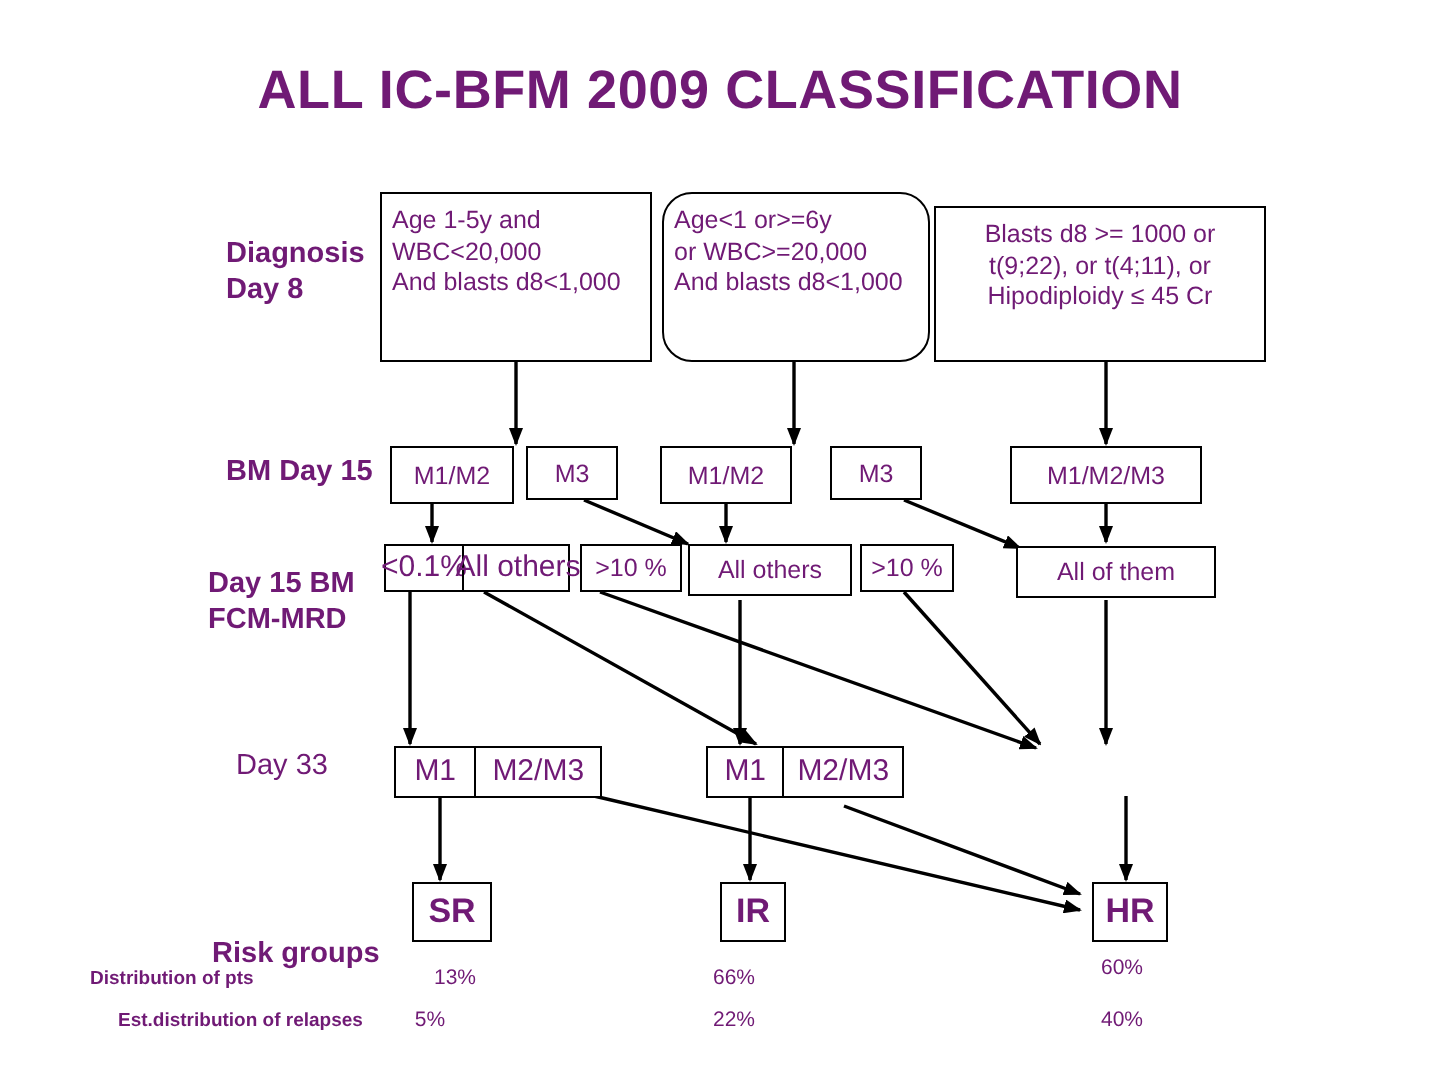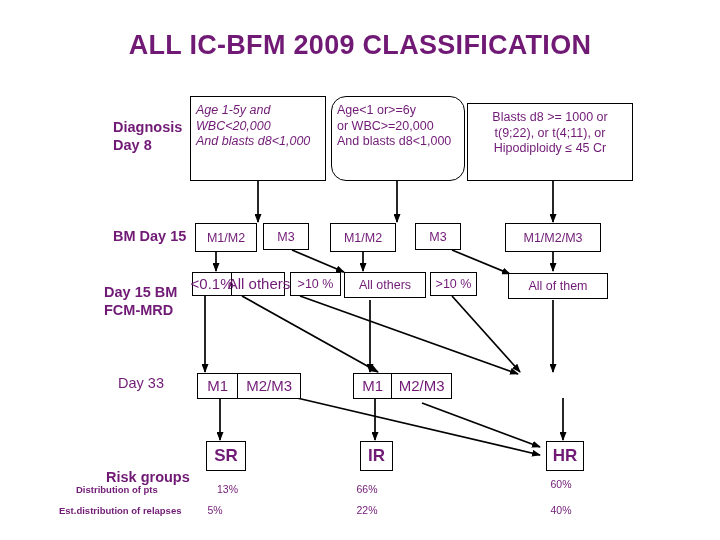--- a/index.html
+++ b/index.html
@@ -159,21 +159,21 @@
   </svg>
 
   <div class="row-label" style="left:113px; top:118px;">Diagnosis
 Day 8</div>
   <div class="row-label" style="left:113px; top:227px;">BM Day 15</div>
   <div class="row-label" style="left:104px; top:283px;">Day 15 BM
 FCM-MRD</div>
   <div class="row-label label-plain" style="left:118px; top:374px;">Day 33</div>
   <div class="row-label" style="left:106px; top:448px;margin-top:20px;">Risk groups</div>
 
-  <div class="box criteria" style="left:190px; top:96px; width:136px; height:85px;font-style:italic;">Age 1-5y and
+  <div class="box criteria" style="left:190px; top:96px; width:136px; height:85px;">Age 1-5y and
 WBC&lt;20,000
 And blasts d8&lt;1,000</div>
   <div class="box criteria" style="left:331px; top:96px; width:134px; height:85px;border-radius:15px;">Age&lt;1 or&gt;=6y
 or WBC&gt;=20,000
 And blasts d8&lt;1,000</div>
   <div class="box criteria centered" style="left:467px; top:103px; width:166px; height:78px;">Blasts d8 &gt;= 1000 or
 t(9;22), or t(4;11), or
 Hipodiploidy ≤ 45 Cr</div>
 
   <div class="box" style="left:195px; top:223px; width:62px; height:29px;">M1/M2</div>
@@ -197,21 +197,21 @@
   </div>
   <div class="box split" style="left:353px; top:373px; width:99px; height:26px;">
     <span class="split-cell" style="width:38px;">M1</span>
     <span class="split-cell" style="width:61px;">M2/M3</span>
   </div>
 
   <div class="box risk" style="left:206px; top:441px; width:40px; height:30px;">SR</div>
   <div class="box risk" style="left:360px; top:441px; width:33px; height:30px;">IR</div>
   <div class="box risk" style="left:546px; top:441px; width:38px; height:30px;">HR</div>
 
-  <div class="stat-label" style="left:76px; top:484px;">Distribution of pts</div>
+  <div class="stat-label" style="left:45px; top:484px;">Distribution of pts</div>
   <div class="stat-label" style="left:59px; top:505px;">Est.distribution of relapses</div>
 
   <div class="stat-value" style="left:192px; top:483px; width:46px;text-align:right;">13%</div>
   <div class="stat-value" style="left:344px; top:483px; width:46px;">66%</div>
   <div class="stat-value" style="left:538px; top:478px; width:46px;">60%</div>
 
   <div class="stat-value" style="left:192px; top:504px; width:46px;">5%</div>
   <div class="stat-value" style="left:344px; top:504px; width:46px;">22%</div>
   <div class="stat-value" style="left:538px; top:504px; width:46px;">40%</div>
 

